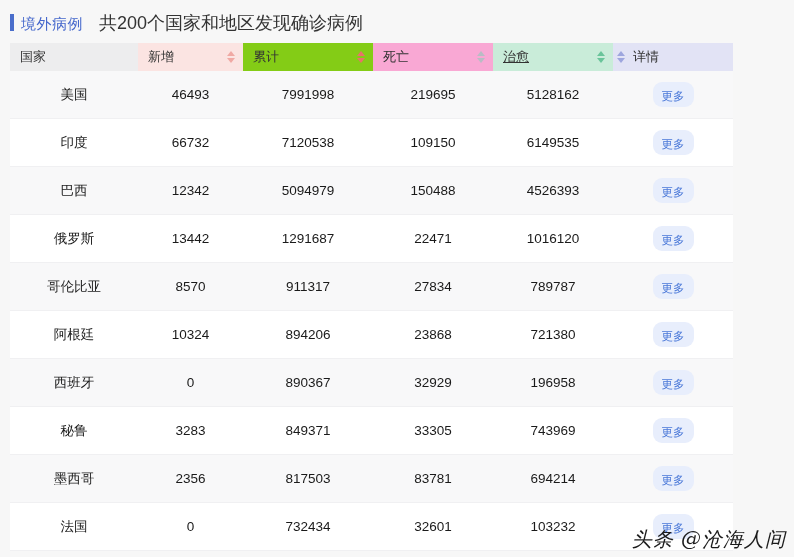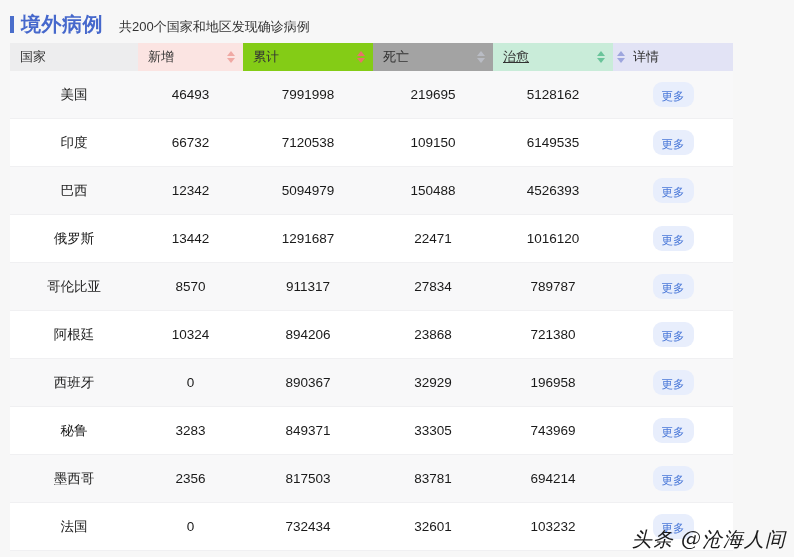--- a/index.html
+++ b/index.html
@@ -26,28 +26,28 @@
   }
   .title-accent {
     width: 4px;
     height: 17px;
     background: #4a6ecb;
     margin-right: 7px;
     position: relative;
     top: 2px;
   }
   .title-main {
-    font-size: 20px;
-    font-weight: bold;
+    font-size: 15px;
+    font-weight: normal;
     color: #4668cc;
     letter-spacing: 0.5px;
     white-space: nowrap;
   }
   .title-sub {
-    font-size: 13px;
+    font-size: 18px;
     color: #333333;
     margin-left: 16px;
     white-space: nowrap;
   }
 
   
   .table-wrap {
     position: absolute;
     left: 10px;
     top: 43px;
@@ -74,21 +74,21 @@
     justify-content: space-between;
     height: 28px;
     padding: 0 8px 0 10px;
     box-sizing: border-box;
   }
   .th-label { white-space: nowrap; }
 
   .col-country  { background: #ededee; }
   .col-new      { background: #fbe4e2; }
   .col-total    { background: #84cc16; }
-  .col-death    { background: #a3a3a3; }
+  .col-death    { background: #f9a8d4; }
   .col-cured    { background: #c9ecd9; text-decoration: underline; }
   .col-detail   { background: #e2e3f5; }
 
   .sorter {
     display: inline-flex;
     flex-direction: column;
     line-height: 0;
     width: 8px;
   }
   .sorter i {

